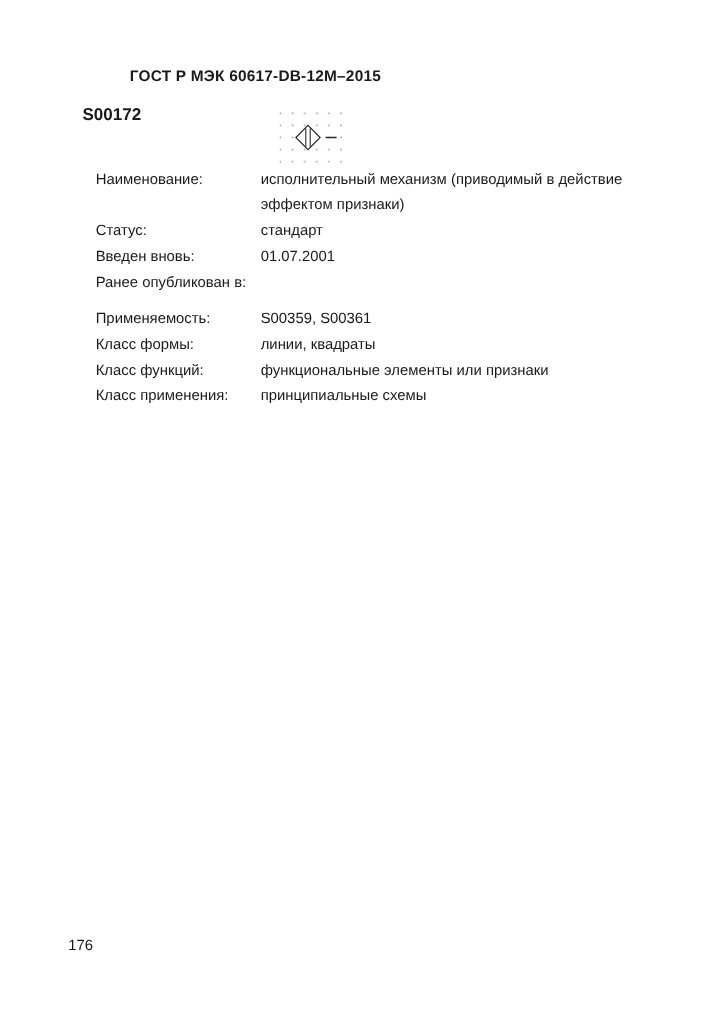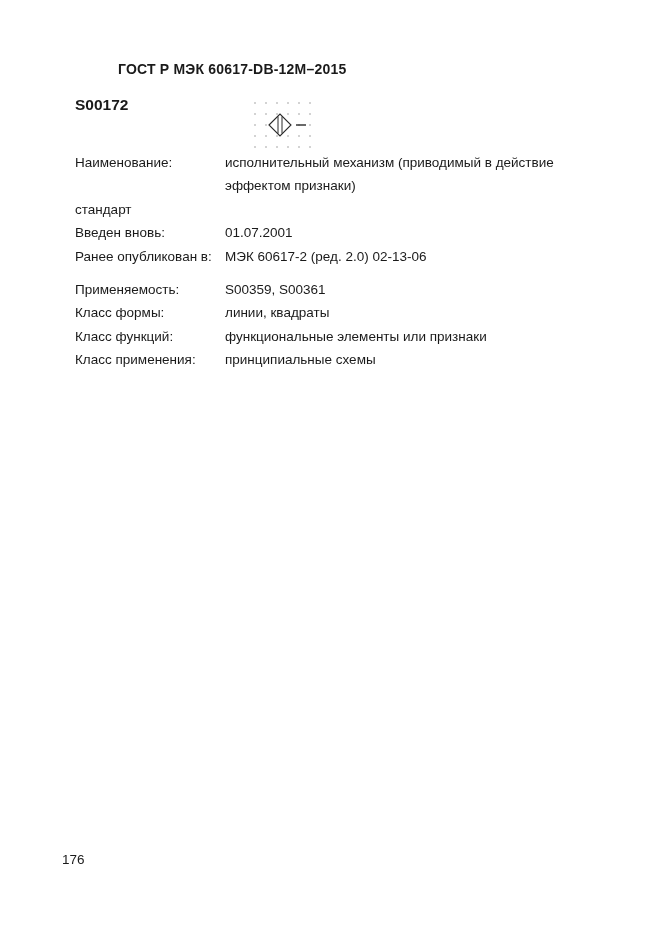--- a/index.html
+++ b/index.html
@@ -42,20 +42,21 @@
   .fields {
     position: absolute;
     left: 75px;
     font-size: 13.5px;
   }
   .fields.block1 { top: 151px; }
   .fields.block2 { top: 278px; }
   .field-row {
     display: flex;
     align-items: flex-start;
+    margin-left: 12px;
   }
   .field-label {
     width: 150px;
     flex: 0 0 150px;
     line-height: 23.4px;
     white-space: nowrap;
   }
   .field-value {
     width: 355px;
     line-height: 23.4px;
@@ -88,29 +89,29 @@
     <line x1="32" y1="18.5" x2="32" y2="35.5" stroke="#2a2a2a" stroke-width="1"></line>
     <line x1="46" y1="27" x2="56" y2="27" stroke="#2a2a2a" stroke-width="1.4"></line>
   </svg>
 
   <div class="fields block1">
     <div class="field-row">
       <div class="field-label">Наименование:</div>
       <div class="field-value">исполнительный механизм (приводимый в действие эффектом признаки)</div>
     </div>
     <div class="field-row">
+      <div class="field-label">Статус:</div>
       <div class="field-value">стандарт</div>
     </div>
     <div class="field-row">
       <div class="field-label">Введен вновь:</div>
       <div class="field-value">01.07.2001</div>
     </div>
     <div class="field-row">
       <div class="field-label">Ранее опубликован в:</div>
-      <div class="field-value">МЭК 60617-2 (ред. 2.0) 02-13-06</div>
     </div>
   </div>
 
   <div class="fields block2">
     <div class="field-row">
       <div class="field-label">Применяемость:</div>
       <div class="field-value">S00359, S00361</div>
     </div>
     <div class="field-row">
       <div class="field-label">Класс формы:</div>

